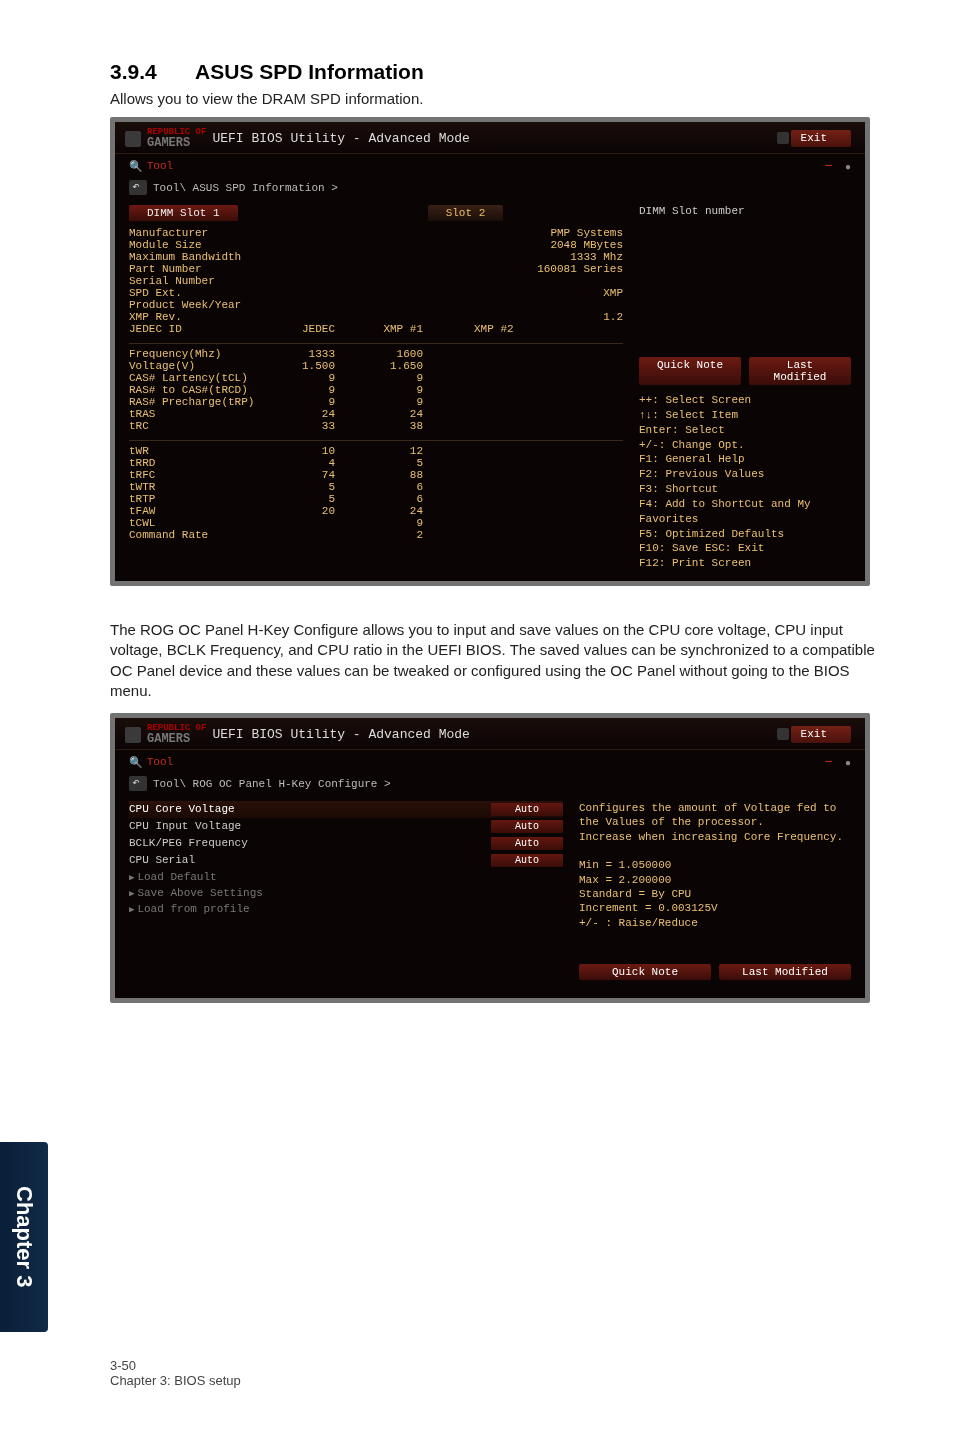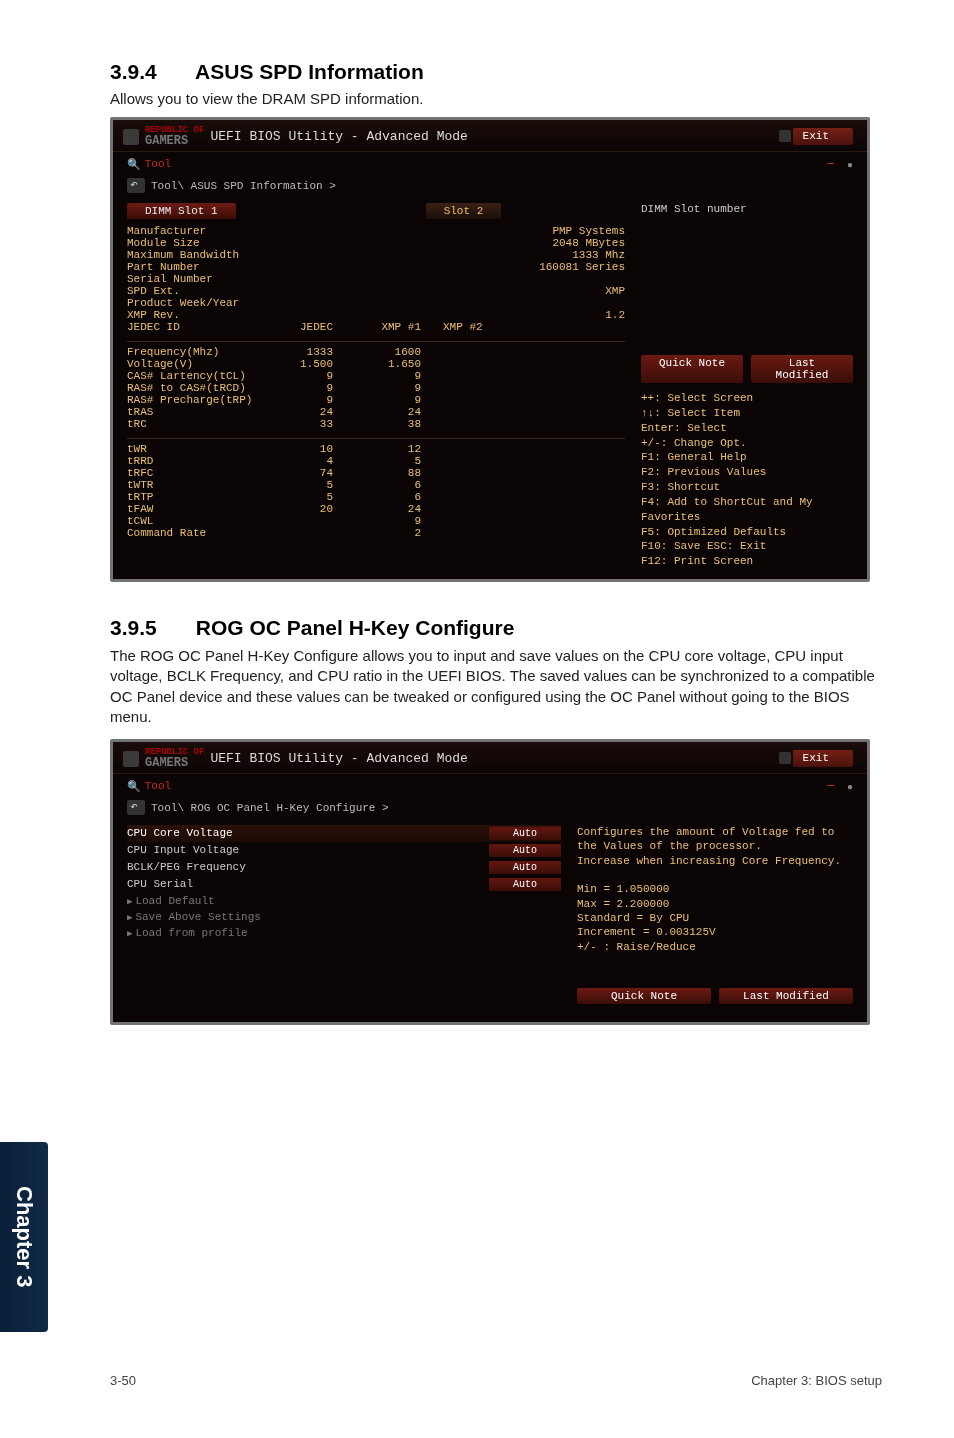--- a/index.html
+++ b/index.html
@@ -16,21 +16,21 @@
   
   .bios {
     width: 760px;
     background: #0b0405;
     color: #c9c9c9;
     font-family: "Courier New", monospace;
     font-size: 11px;
     border-radius: 2px;
     margin-bottom: 34px;
     position: relative;
-    border: 3px solid #737373;
+    border: 5px solid #737373;
   }
   .bios .titlebar {
     display: flex; align-items: center; justify-content: space-between;
     padding: 6px 14px 4px 10px;
     background: linear-gradient(#1a0d0a,#0b0405);
     border-bottom: 1px solid #2a1a10;
   }
   .bios .logo { display:flex; align-items:center; gap:6px; }
   .bios .logo-shield {
     width:16px; height:16px; background:#3a3a3a; border-radius:2px;
@@ -135,21 +135,21 @@
   }
   .chapter-tab span {
     writing-mode: vertical-rl;
     font-size: 22px; font-weight:bold;
   }
 
   .footer {
     position:absolute; left:0; right:0; bottom: 50px;
     padding: 0 72px 0 110px;
     display:flex; justify-content:space-between;
-    font-size: 13px; color: #444;
+    font-size: 13px; color: #444; flex-direction: column;
   }
 </style>
 </head>
 <body>
 
 <div class="page">
 
   <h2 class="sec">
     <span class="num">3.9.4</span>
     <span>ASUS SPD Information</span>
@@ -231,21 +231,21 @@
           <div class="kv-row">
               <span class="k">XMP Rev.</span>
               <span class="v1"></span>
               <span class="v2"></span>
               <span class="v3">1.2</span>
             </div>
           <div class="kv-row">
               <span class="k">JEDEC ID</span>
               <span class="v1">JEDEC</span>
               <span class="v2">XMP #1</span>
-              <span class="v3" style="text-align:left;">XMP #2</span>
+              <span class="v3" style="text-align:left;margin-left:29px;">XMP #2</span>
             </div>
         </div>
         <hr>
         <div class="kv-block">
           <div class="kv-row">
               <span class="k">Frequency(Mhz)</span>
               <span class="v1">1333</span>
               <span class="v2">1600</span>
             </div>
           <div class="kv-row">
@@ -340,24 +340,20 @@
           <div>F3: Shortcut</div>
           <div>F4: Add to ShortCut and My Favorites</div>
           <div>F5: Optimized Defaults</div>
           <div>F10: Save  ESC: Exit</div>
           <div>F12: Print Screen</div>
         </div>
       </div>
     </div>
   </div>
 
-  <h2 class="sec">
-    <span class="num">3.9.5</span>
-    <span>ROG OC Panel H-Key Configure</span>
-  </h2>
   <p class="body">The ROG OC Panel H-Key Configure allows you to input and save values on the CPU core voltage, CPU input voltage, BCLK Frequency, and CPU ratio in the UEFI BIOS. The saved values can be synchronized to a compatible OC Panel device and these values can be tweaked or configured using the OC Panel without going to the BIOS menu.</p>
 
   <div class="bios bios2">
     <div class="titlebar">
       <div class="logo">
         <div class="logo-shield"></div>
         <div class="logo-text">
           <span>REPUBLIC OF</span>
           <span class="sub">GAMERS</span>
         </div>

